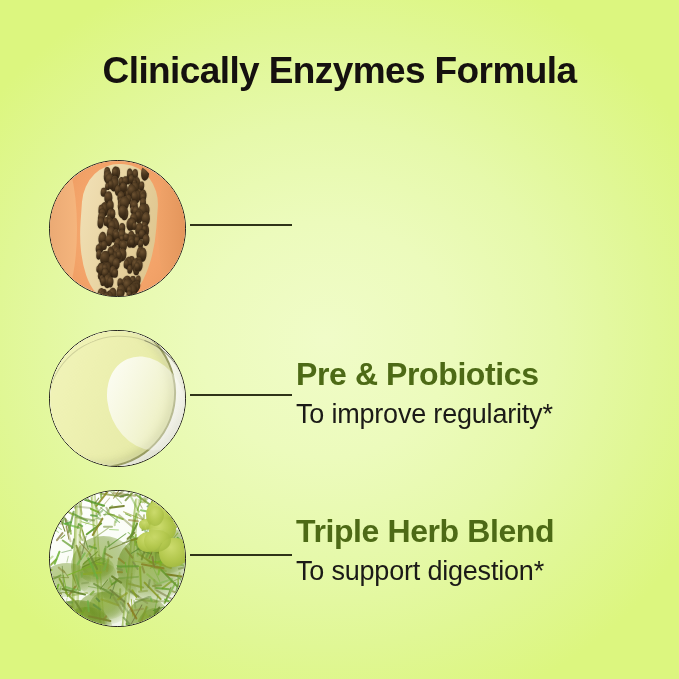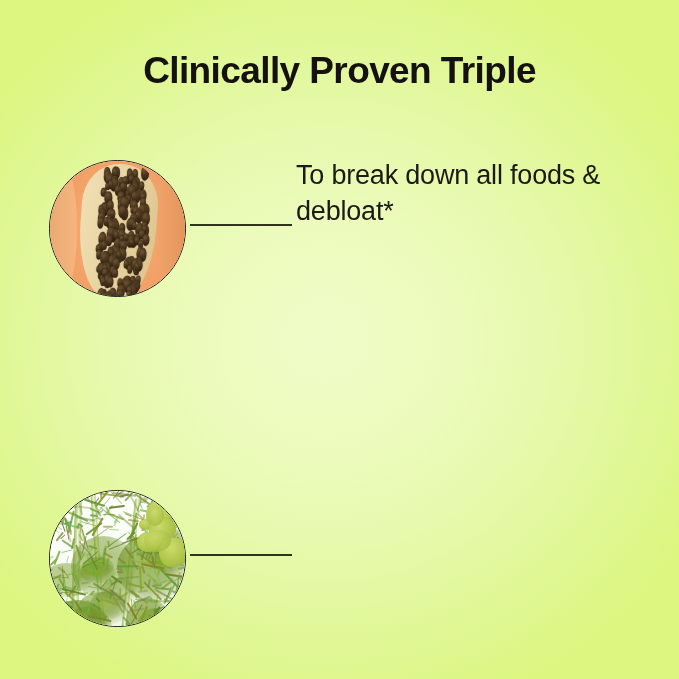--- a/index.html
+++ b/index.html
@@ -234,21 +234,21 @@
   }
   #row-0 .feature-text { top: 2px; }
   #row-1 .feature-text { top: 32px; }
   #row-2 .feature-text { top: 29px; }
 </style>
 </head>
 <body>
 
 <div id="infographic">
 
-  <div class="page-title">Clinically Proven Triple</div>
+  <div class="page-title">Clinically Enzymes Formula</div>
 
   <div class="feature-row" id="row-0">
     <div class="thumb">
       <div class="thumb-art">
         <div class="papaya-bg"></div>
         <div class="papaya-rind-l"></div>
         <div class="papaya-rind-r"></div>
         <div class="papaya-cavity"></div>
         <div class="seeds" id="seed-field">
             <div class="seed" style="left: 24.9109%; top: 4.89518%; width: 7.88463%; height: 7.4904%;"></div>
@@ -438,24 +438,40 @@
             <div class="seed" style="left: 65.069%; top: 91.7634%; width: 6.37615%; height: 6.05734%;"></div>
             <div class="seed" style="left: 71.7578%; top: 94.9037%; width: 6.06871%; height: 5.76527%;"></div>
             <div class="seed" style="left: 39.4429%; top: 93.0585%; width: 7.55189%; height: 7.1743%;"></div>
             <div class="seed" style="left: 33.1347%; top: 94.7052%; width: 5.79565%; height: 5.50587%;"></div>
             <div class="seed" style="left: 36.1199%; top: 94.2286%; width: 7.20384%; height: 6.84365%;"></div>
           </div>
       </div>
     </div>
     <div class="connector"></div>
     <div class="feature-text">
-      <p class="feature-sub">To break down all foods &amp; debloat*</p>
     </div>
   </div>
 
+  <div class="feature-row" id="row-1">
+    <div class="thumb">
+      <div class="thumb-art">
+        <div class="petri-bg"></div>
+        <div class="petri-shadow"></div>
+        <div class="petri-outer"></div>
+        <div class="petri-liquid"></div>
+        <div class="petri-rim"></div>
+        <div class="petri-gloss"></div>
+      </div>
+    </div>
+    <div class="connector"></div>
+    <div class="feature-text">
+      <p class="feature-heading">Pre &amp; Probiotics</p>
+      <p class="feature-sub">To improve regularity*</p>
+    </div>
+  </div>
 
   <div class="feature-row" id="row-2">
     <div class="thumb">
       <div class="thumb-art">
         <div class="fennel-bg"></div>
         <div id="fennel-field">
             <div class="stalk" style="left: 17%; top: -6%; width: 5%; height: 118%; transform: rotate(2deg);"></div>
             <div class="stalk" style="left: 33%; top: -10%; width: 4%; height: 120%; transform: rotate(-4deg);"></div>
             <div class="stalk" style="left: 58%; top: 5%; width: 3.4%; height: 100%; transform: rotate(6deg);"></div>
             <div class="frond" style="width: 36.6147%; height: 33.2866%; left: 69.3265%; top: 27.2863%; opacity: 0.69;"></div>
@@ -870,15 +886,19 @@
             <div class="bud" style="width: 22.5918%; height: 22.1318%; left: 70.9904%; top: 6.33669%; opacity: 0.98;"></div>
             <div class="bud" style="width: 17.6812%; height: 15.224%; left: 64.5027%; top: 30.0552%; opacity: 1;"></div>
             <div class="bud" style="width: 19.9474%; height: 18.7693%; left: 73.5257%; top: 19.8224%; opacity: 0.96;"></div>
             <div class="bud" style="width: 11.888%; height: 14.8846%; left: 72.7017%; top: 11.3744%; opacity: 0.76;"></div>
             <div class="bud" style="width: 22.7005%; height: 21.8862%; left: 80.8565%; top: 34.7191%; opacity: 0.98;"></div>
             <div class="bud" style="width: 19.8267%; height: 16.783%; left: 69.8284%; top: 28.6687%; opacity: 0.82;"></div>
           </div>
       </div>
     </div>
     <div class="connector"></div>
+    <div class="feature-text">
+      <p class="feature-heading">Triple Herb Blend</p>
+      <p class="feature-sub">To support digestion*</p>
+    </div>
   </div>
 
 </div>
 
 </body></html>

